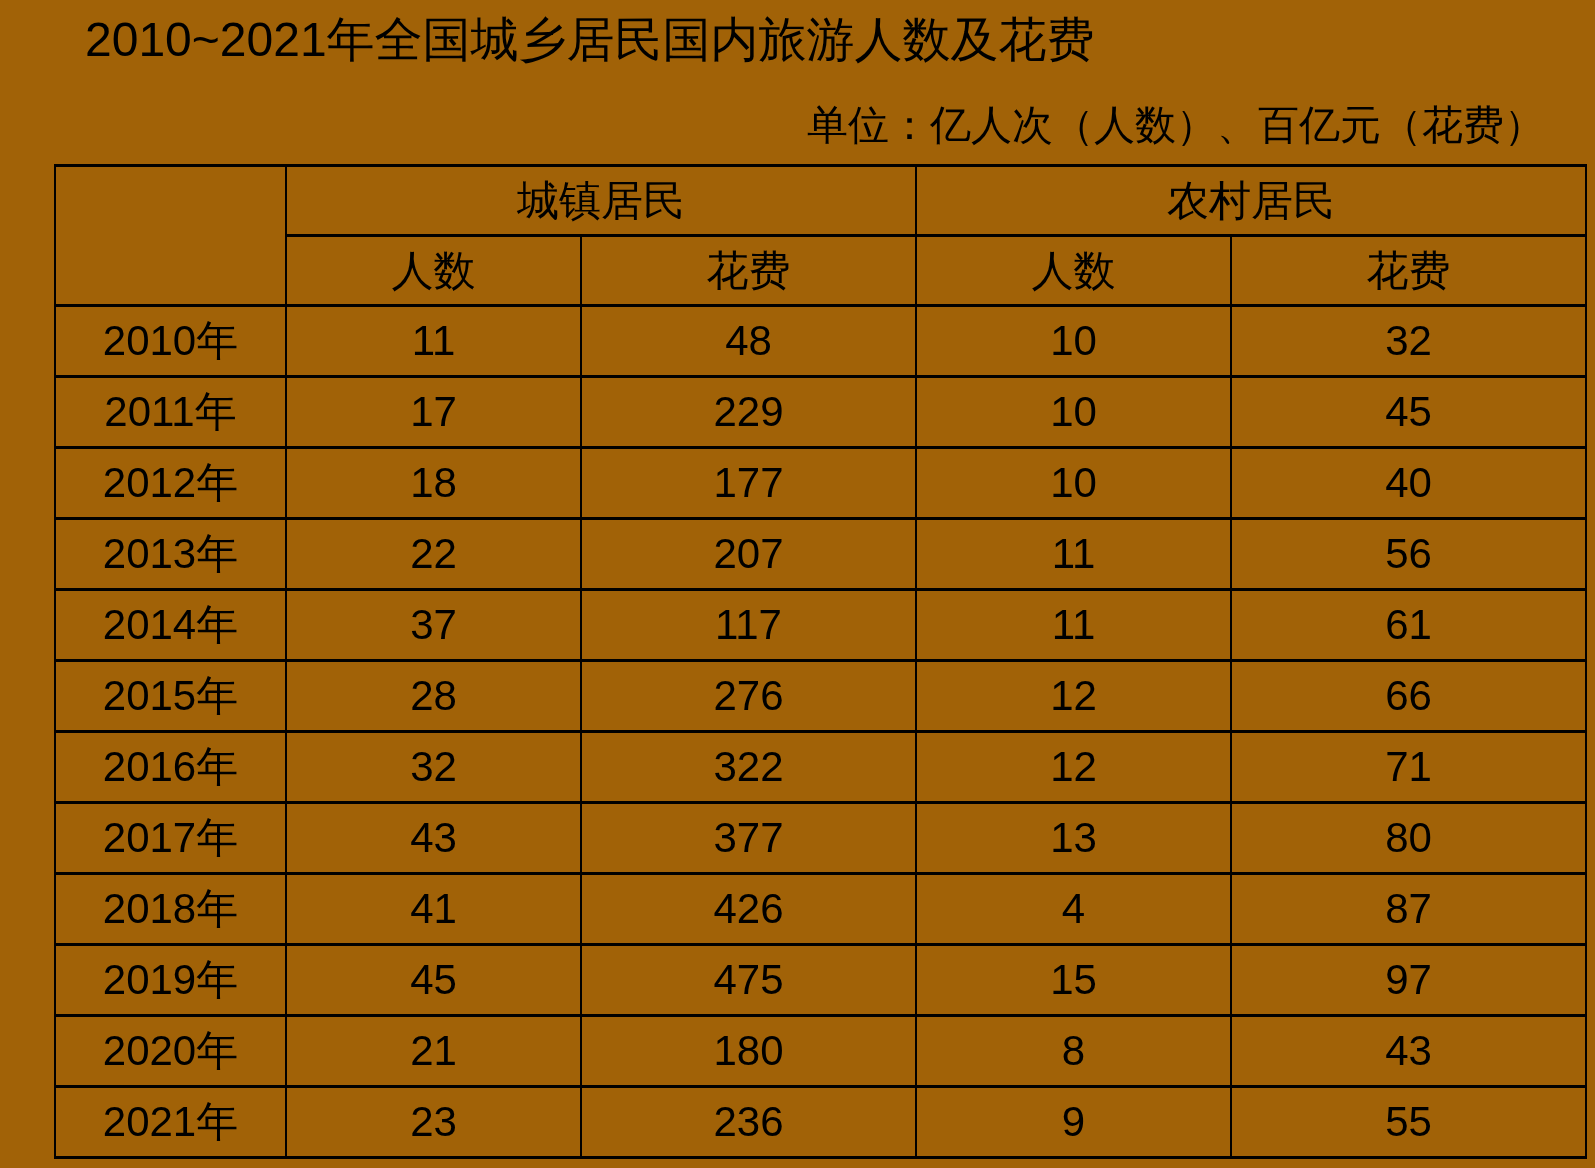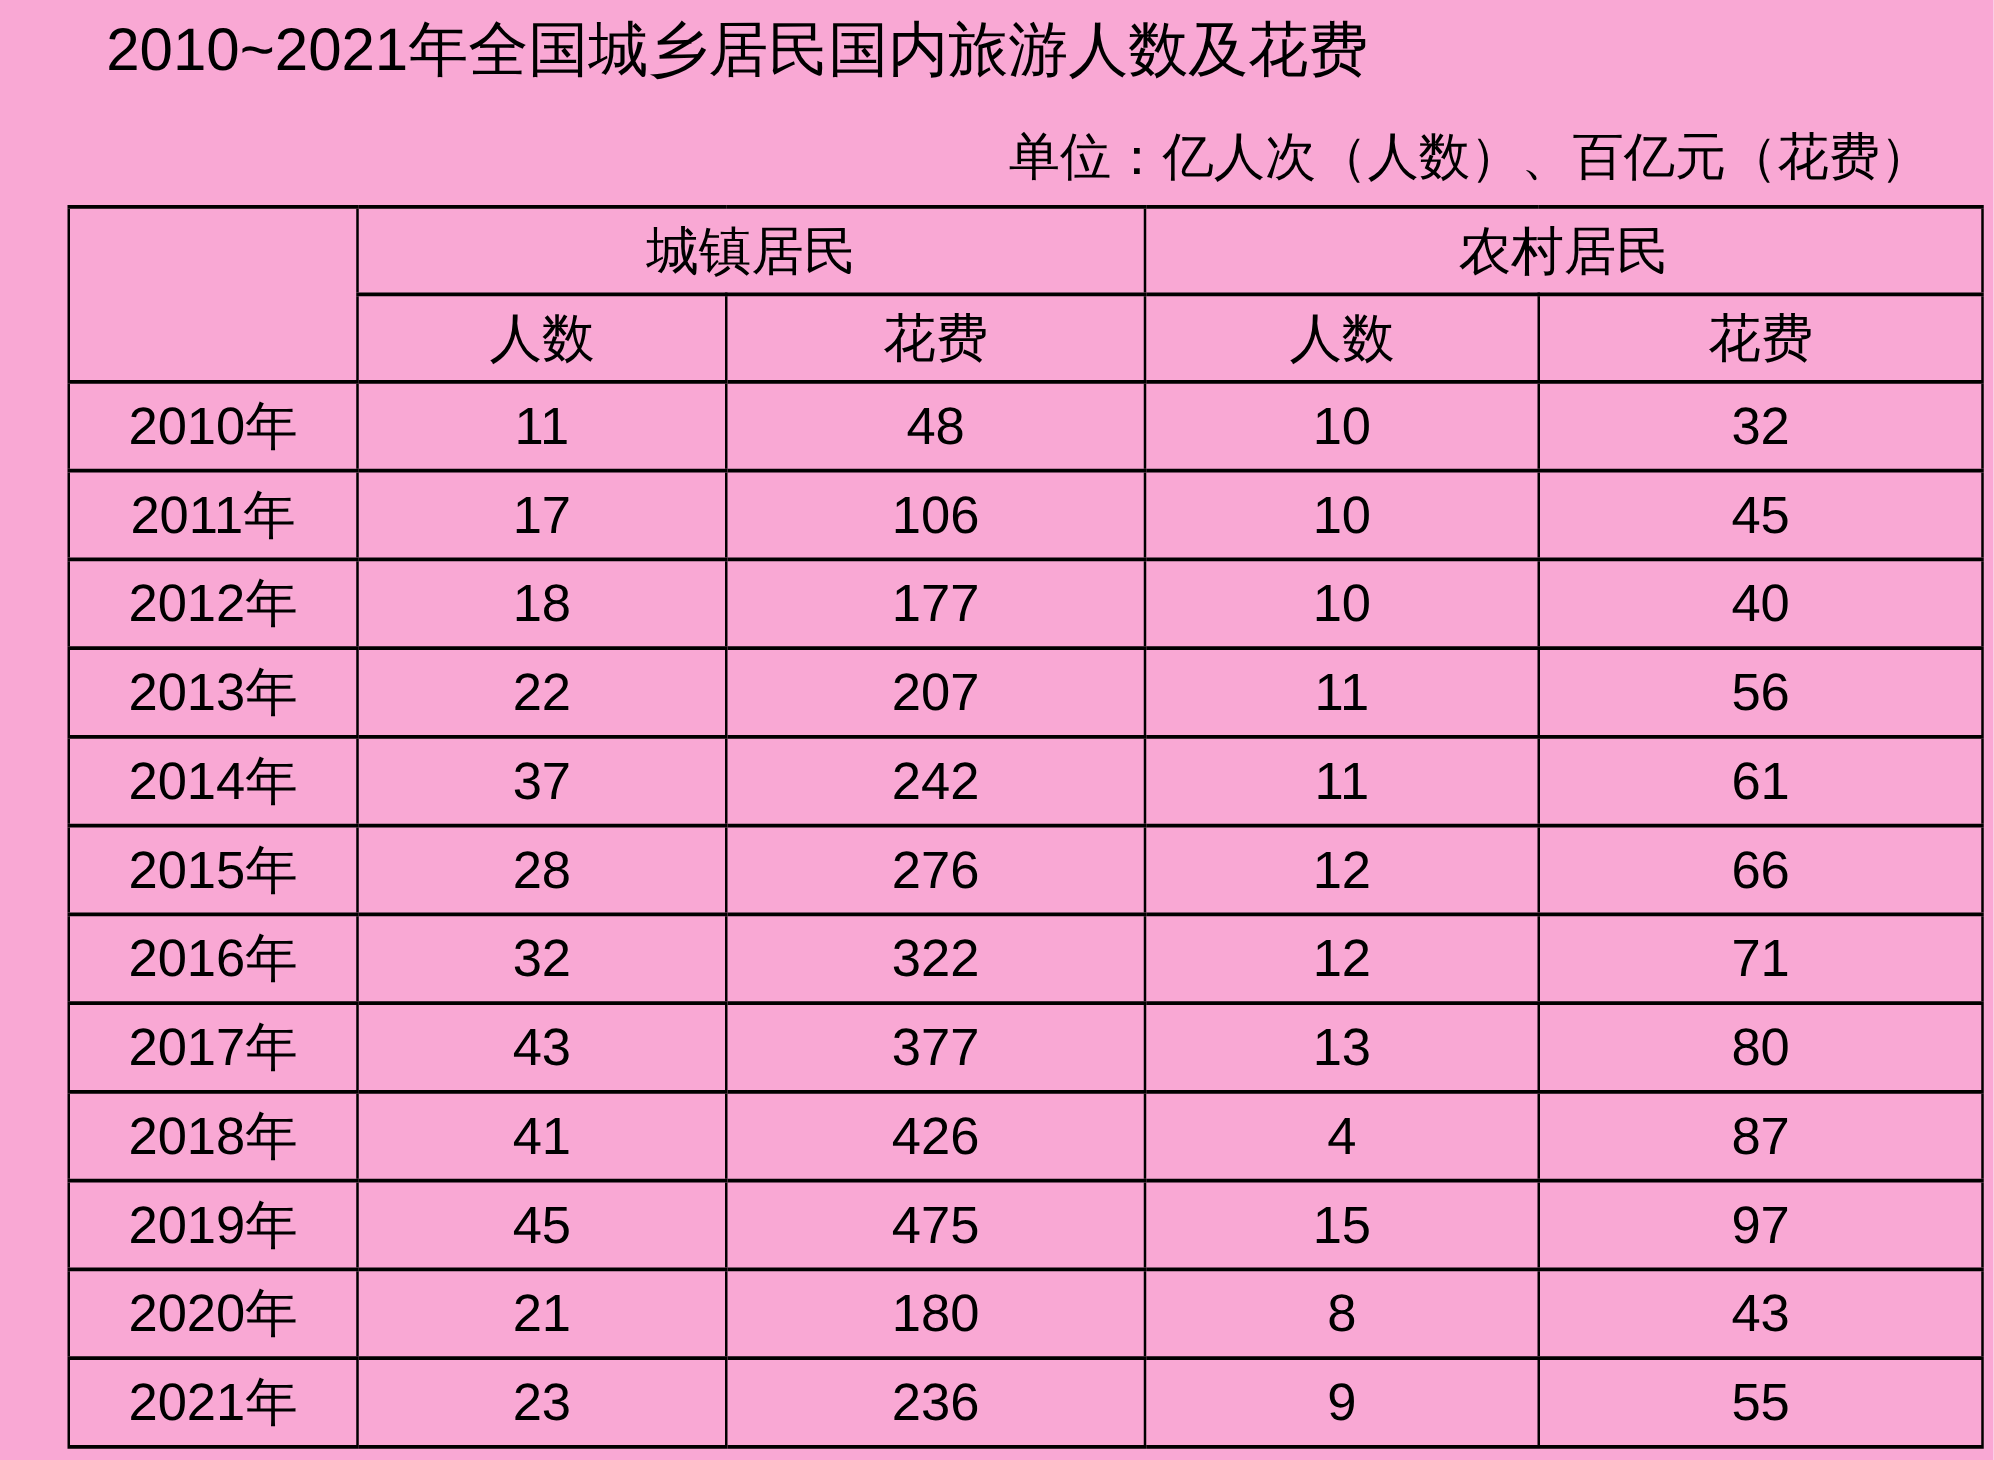--- a/index.html
+++ b/index.html
@@ -6,21 +6,21 @@
     margin: 0;
     padding: 0;
     background: #ffffff;
     color: #000000;
     font-family: "Liberation Sans", sans-serif;
   }
   .page {
     position: relative;
     width: 1595px;
     height: 1168px;
-    background: #f9a8d4;
+    background: #a16207;
     overflow: hidden;
   }
   .title {
     position: absolute;
     left: 85px;
     top: 8px;
     font-size: 48px;
     font-weight: 400;
     white-space: nowrap;
   }
@@ -95,42 +95,42 @@
       <tr>
         <td>2010年</td>
         <td>11</td>
         <td>48</td>
         <td>10</td>
         <td>32</td>
       </tr>
       <tr>
         <td>2011年</td>
         <td>17</td>
-        <td>106</td>
+        <td>229</td>
         <td>10</td>
         <td>45</td>
       </tr>
       <tr>
         <td>2012年</td>
         <td>18</td>
         <td>177</td>
         <td>10</td>
         <td>40</td>
       </tr>
       <tr>
         <td>2013年</td>
         <td>22</td>
         <td>207</td>
         <td>11</td>
         <td>56</td>
       </tr>
       <tr>
         <td>2014年</td>
         <td>37</td>
-        <td>242</td>
+        <td>117</td>
         <td>11</td>
         <td>61</td>
       </tr>
       <tr>
         <td>2015年</td>
         <td>28</td>
         <td>276</td>
         <td>12</td>
         <td>66</td>
       </tr>

